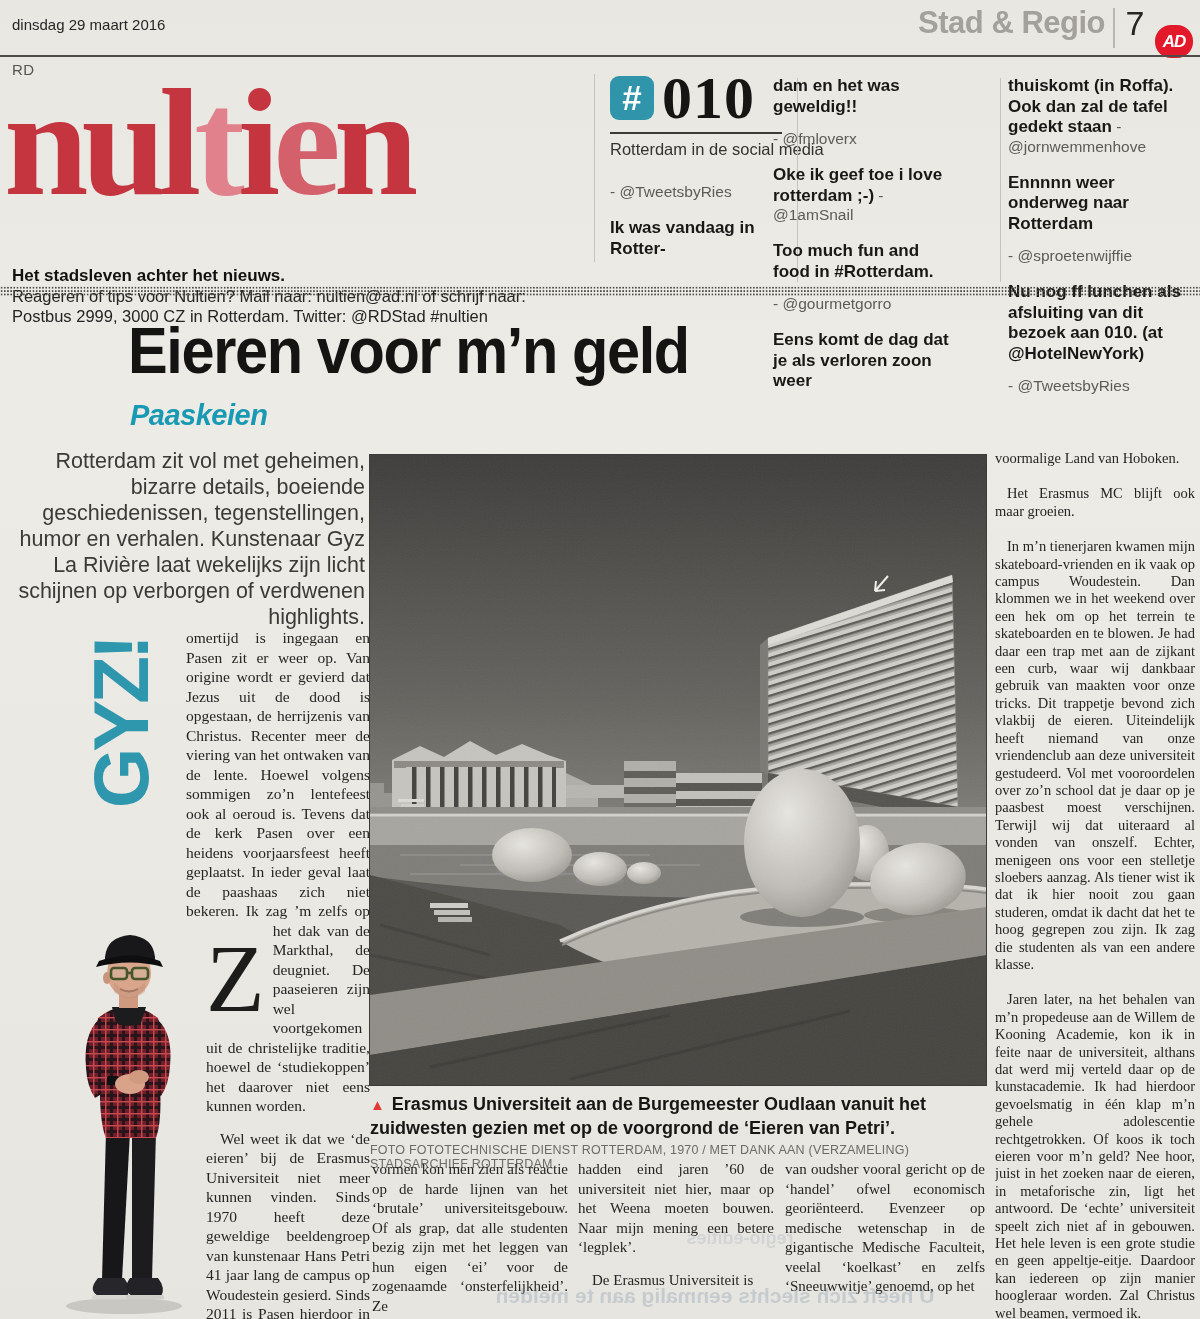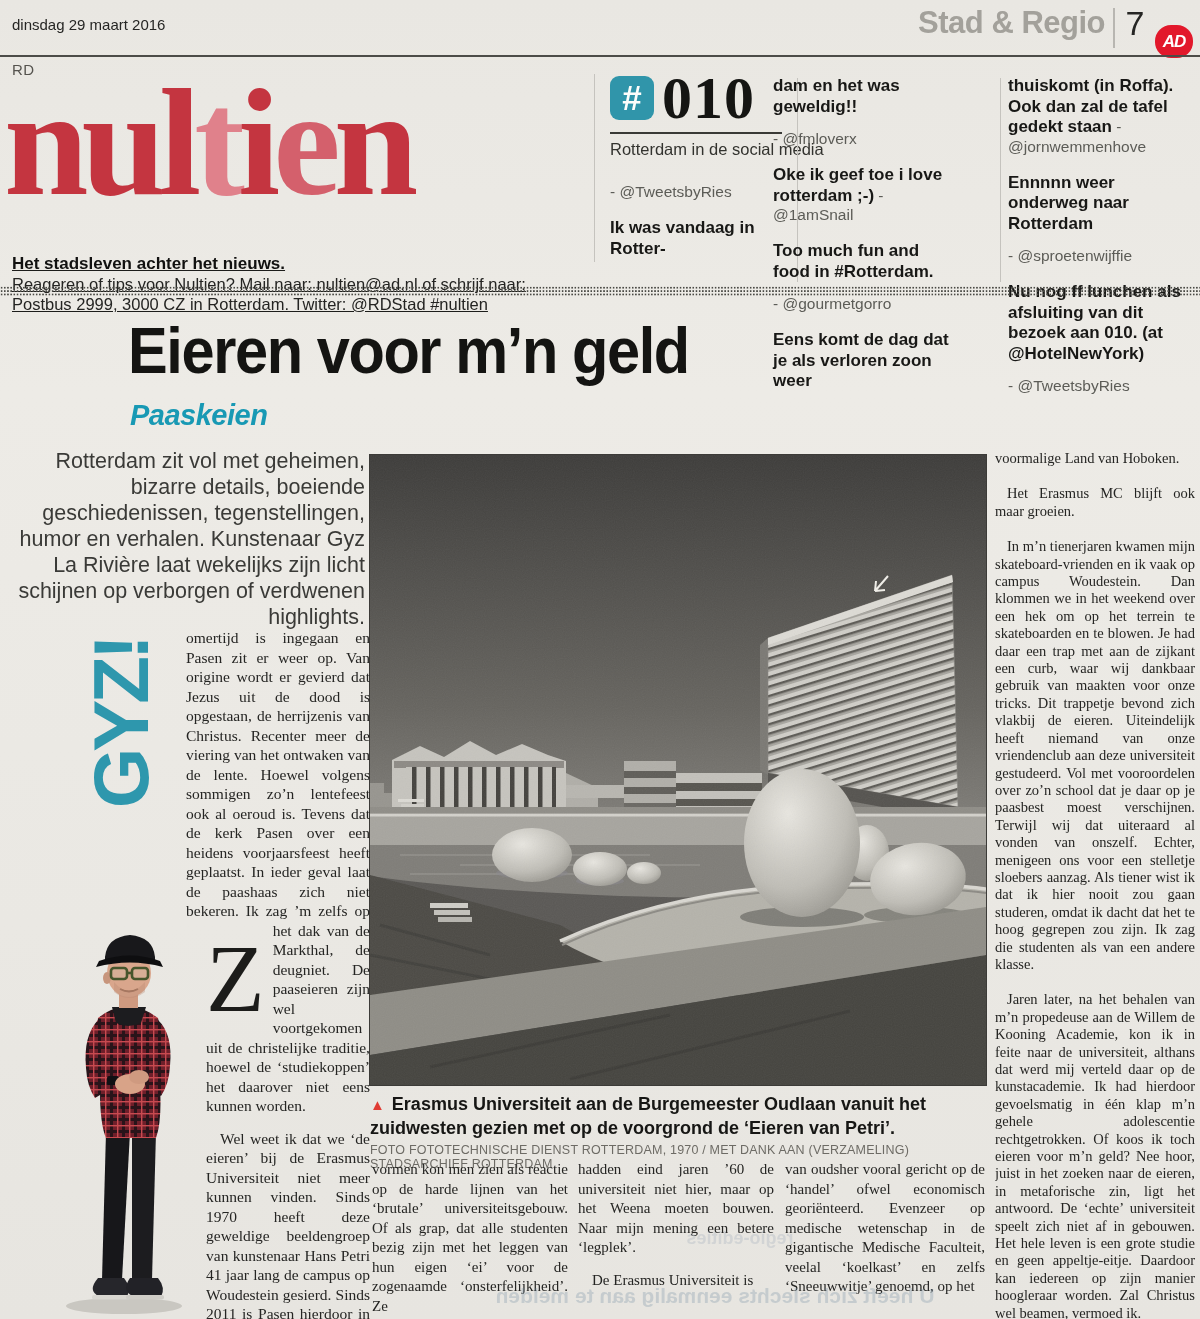--- a/index.html
+++ b/index.html
@@ -21,21 +21,21 @@
   .hdr-adlogo { left:1155px; top:7px; width:38px; height:33px; background:#e2182b; border-radius:16px;
     color:#fff; font-weight:900; font-style:italic; font-size:17px; text-align:center; line-height:33px; letter-spacing:-1px;margin-top:18px; }
   .hdr-line { left:0; top:55px; width:1200px; height:2px; background:#4c4c48; }
   .hdr-rd { left:12px; top:61px; font-size:15px; color:#55534e; letter-spacing:0.5px; }
 
   
   .masthead { left:4px; top:64px; font-family:"Liberation Serif", serif; font-weight:700; font-size:152px; line-height:1.05; letter-spacing:-7px; }
   .mh-dark { color:#c43540; }
   .mh-pink { color:#e0818b; }
   .mh-mid  { color:#d4606c; }
-  .tagline { left:12px; top:254px; width:560px;text-decoration:underline; }
+  .tagline { left:12px; top:266px; width:560px; }
   .tagline-bold { font-size:17px; font-weight:700; color:#111110; }
   .tagline-line { font-size:16.5px; line-height:20px; color:#242422; font-weight:500; }
 
   
   .hash-box { left:610px; top:76px; width:44px; height:44px; background:#3095aa; border-radius:9px;
     color:#fdfdfb; font-weight:800; font-size:35px; text-align:center; line-height:44px; }
   .social-number { left:662px; top:64px; font-family:"Liberation Serif", serif; font-weight:800; font-size:60px; color:#151513; letter-spacing:1px; }
   .social-rule { left:610px; top:132px; width:172px; height:2px; background:#3a3a36; }
   .social-sub { left:610px; top:140px; font-size:16.5px; color:#33332f; }
   .tweet-col { width:184px; }

